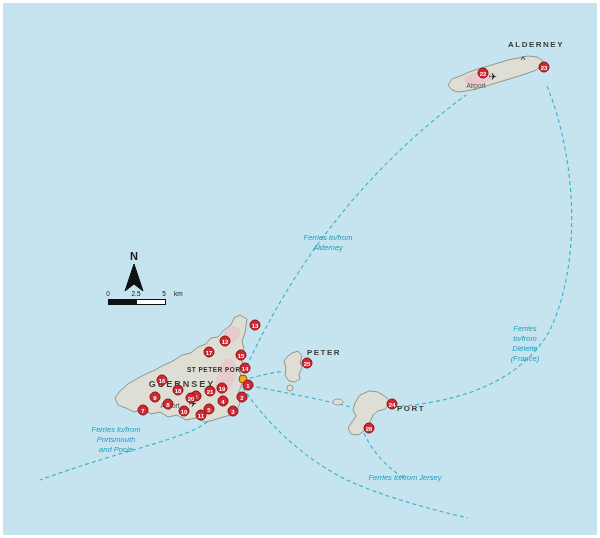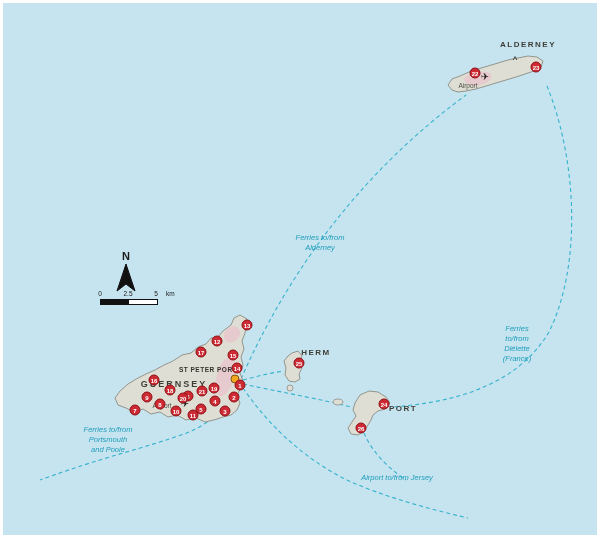--- a/index.html
+++ b/index.html
@@ -4,21 +4,21 @@
 <style>
   html,body{margin:0;padding:0;background:#e8e8e8;}
   .page{position:relative;width:600px;height:538px;background:#ffffff;overflow:hidden;
         font-family:"Liberation Sans", sans-serif;}
   .sea{position:absolute;left:3px;top:3px;right:3px;bottom:3px;background:#c6e4ef;}
   svg.maplayer{position:absolute;left:0;top:0;width:600px;height:538px;}
   .coast{fill:#dfded4;stroke:#8b8c83;stroke-width:0.9;}
   .islet{fill:#dfded4;stroke:#8b8c83;stroke-width:0.8;}
   .urban{fill:#e7c7cb;stroke:none;opacity:0.85;}
   .ferry{fill:none;stroke:#35b2cc;stroke-width:1.1;stroke-dasharray:4 3;}
-  .overlay{position:absolute;left:4px;top:0;width:537px;height:538px;}
+  .overlay{position:absolute;left:12px;top:0;width:537px;height:538px;}
   .island-label{position:absolute;transform:translate(-50%,-50%);font-size:9px;font-weight:bold;
         letter-spacing:2px;color:#3e3e37;white-space:nowrap;}
   .island-label.small{font-size:8px;letter-spacing:1.5px;}
   .ferry-label{position:absolute;transform:translate(-50%,-50%);font-size:7.5px;font-style:italic;
         color:#1f9dbb;text-align:center;white-space:pre-line;line-height:1.35;}
   .town-label{position:absolute;transform:translate(-50%,-50%);font-size:6.5px;font-weight:bold;
         letter-spacing:0.5px;color:#33332c;white-space:nowrap;}
   .town-dot{position:absolute;width:7px;height:7px;border-radius:50%;background:#f2a71f;
         border:1px solid #7c5c12;transform:translate(-50%,-50%);}
   .airport-label{position:absolute;transform:translate(-50%,-50%);font-size:6.5px;color:#4e4e46;white-space:nowrap;}
@@ -62,40 +62,40 @@
 
     <path class="urban" d="M464,78 C470,73 482,70 490,73 C495,77 489,83 480,85 C472,87 464,84 464,78 Z"></path>
     <path class="urban" d="M224,360 C231,355 238,362 236,372 C234,383 229,392 223,396 C217,398 214,389 216,379 C218,371 219,366 224,360 Z"></path>
     <path class="urban" d="M228,328 C234,324 241,327 240,334 C239,340 233,344 227,342 C222,339 223,332 228,328 Z"></path>
   </svg>
 
   <div class="overlay">
 
     <div class="island-label small" style="left:524px;top:44px;">ALDERNEY</div>
     <div class="island-label" style="left:170px;top:384px;">GUERNSEY</div>
-    <div class="island-label small" style="left:312px;top:352px;">HERM</div>
+    <div class="island-label small" style="left:312px;top:352px;">PETER</div>
     <div class="island-label small" style="left:399px;top:408px;">PORT</div>
 
     <div class="town-label" style="left:204px;top:369px;">ST PETER PORT</div>
     <div class="town-dot" style="left:231px;top:379px;"></div>
 
     <div class="airport-label" style="left:158px;top:405px;">Airport</div>
     <div class="plane-icon" style="left:181px;top:404px;">✈</div>
     <div class="airport-label" style="left:464px;top:85px;">Airport</div>
     <div class="plane-icon" style="left:481px;top:77px;">✈</div>
     <div class="fort-icon" style="left:511px;top:60px;">^</div>
 
     <div class="ferry-label" style="left:316px;top:243px;">Ferries to/from
 Alderney</div>
     <div class="ferry-label" style="left:513px;top:344px;">Ferries to/from
 Diélette (France)</div>
     <div class="ferry-label" style="left:104px;top:440px;">Ferries to/from
 Portsmouth
 and Poole</div>
-    <div class="ferry-label" style="left:393px;top:478px;">Airport to/from Jersey</div>
+    <div class="ferry-label" style="left:393px;top:478px;">Ferries to/from Jersey</div>
 
     <div class="compass">
       <div class="compass-n">N</div>
       <svg width="28" height="30" viewBox="0 0 28 30">
         <path d="M14,1 L23,28 L14,21 L5,28 Z" fill="#111" stroke="#111" stroke-width="1" stroke-linejoin="round"></path>
       </svg>
     </div>
 
     <div class="scalebar">
       <span style="left:4px;">0</span>

